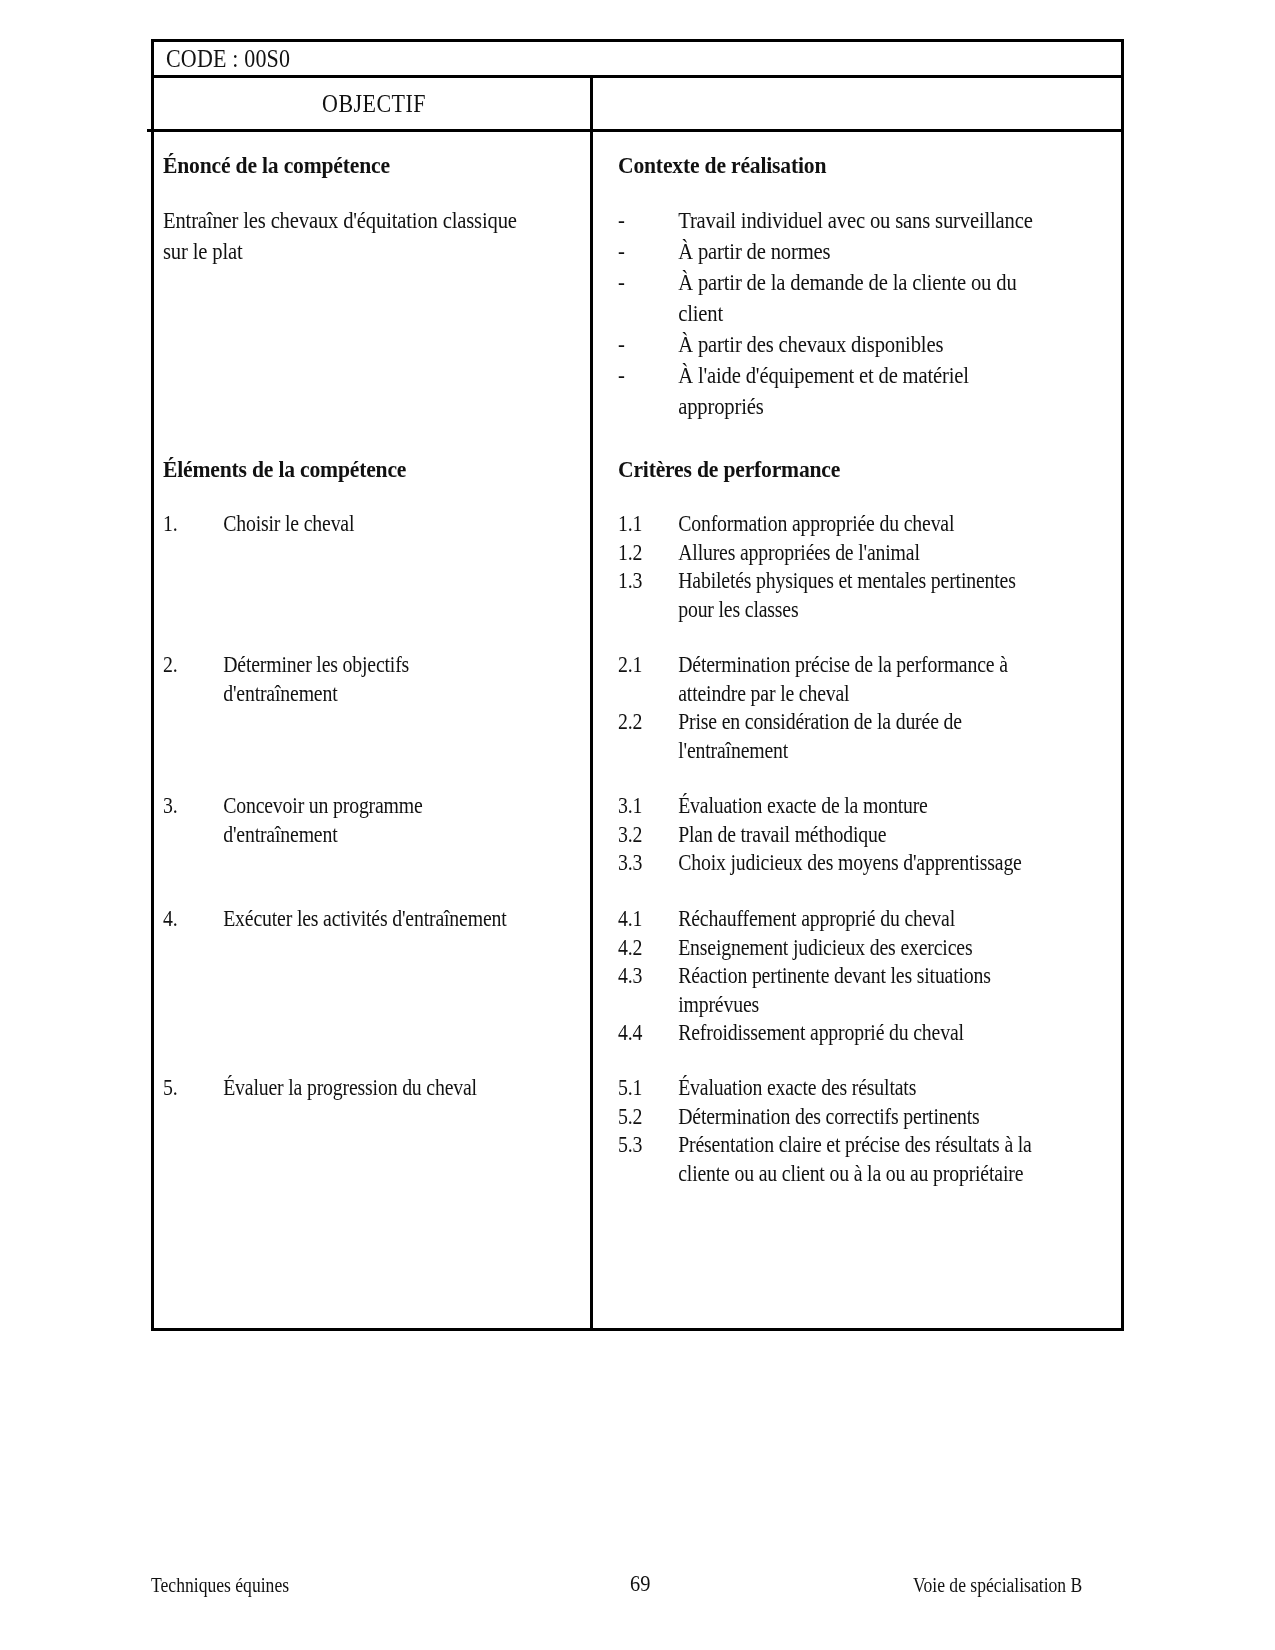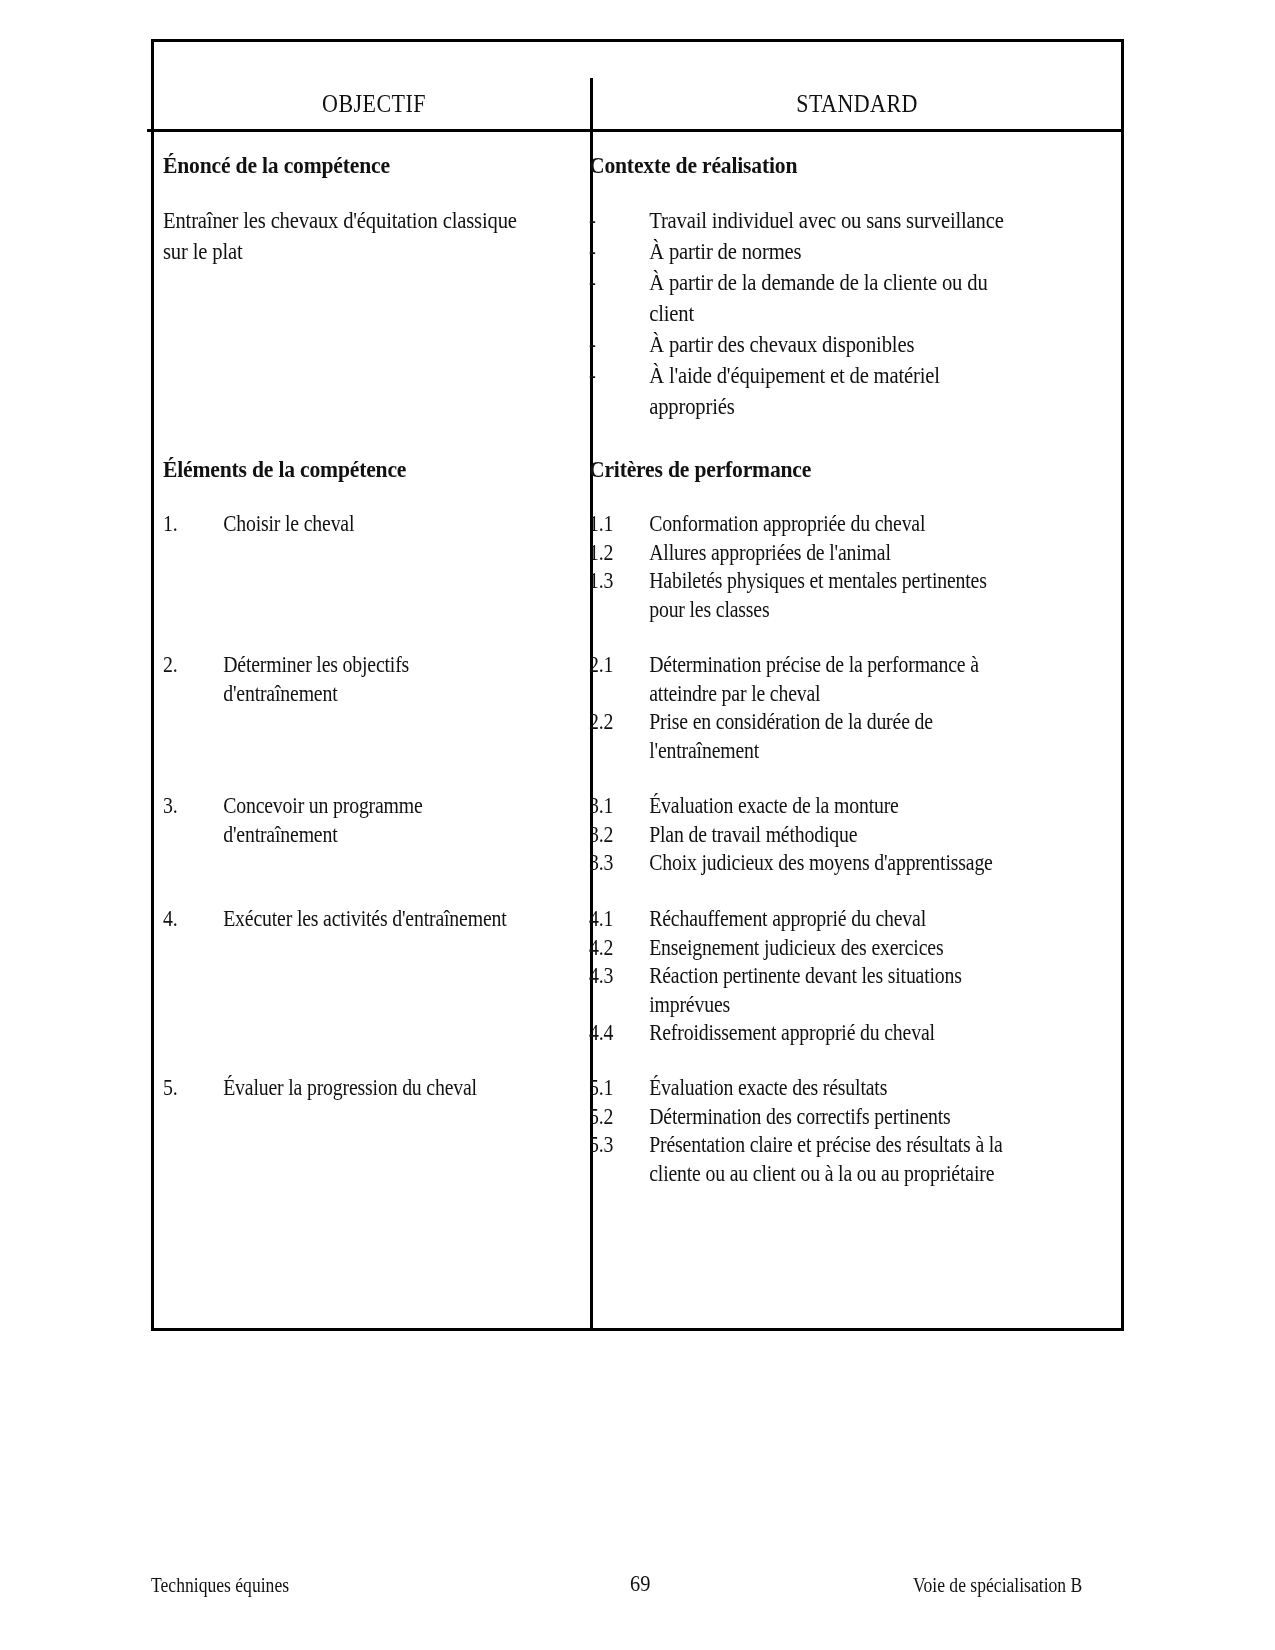--- a/index.html
+++ b/index.html
@@ -81,21 +81,21 @@
       background: #000;
     }
 
     
     .col {
       position: absolute;
       top: 90px;
       bottom: 0;
     }
     .col-left  { left: 0;   width: 376px; }
-    .col-right { left: 424px; right: 0; }
+    .col-right { left: 453px; right: 0; }
 
     .abs { position: absolute; white-space: nowrap; }
 
     .heading {
       font-weight: bold;
       font-size: 24px;
       transform: scaleX(0.9);
       transform-origin: left top;
       letter-spacing: -0.2px;
     }
@@ -134,27 +134,27 @@
     }
     .footer-right { left: 913px; }
   </style>
 </head>
 <body>
 
 <div class="page">
 
   <div class="frame">
 
+    <div class="code-row">
+      <span class="code-label">CODE : 00S0</span>
+    </div>
 
     <div class="header-row">
       <div class="header-cell header-left">
         <span>OBJECTIF</span>
-      </div>
-      <div class="header-cell header-right">
-        <span>STANDARD</span>
       </div>
     </div>
     <div class="header-overhang"></div>
 
     <div class="divider"></div>
 
     <div class="col col-left">
 
       <div class="abs heading" style="left:9px; top:20px;">Énoncé de la compétence</div>
 

